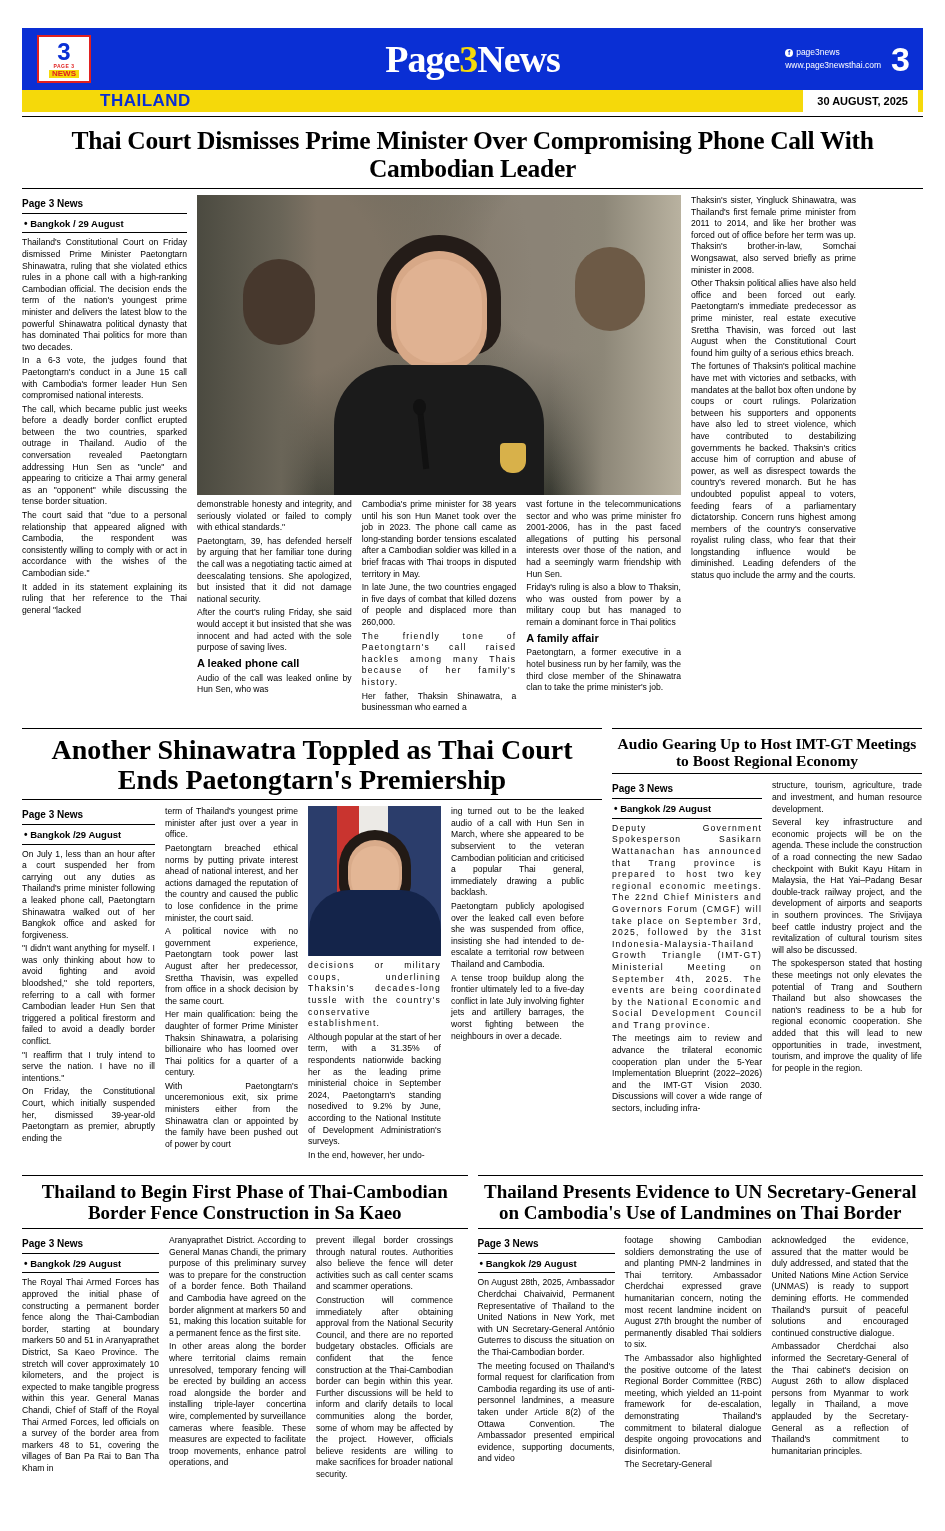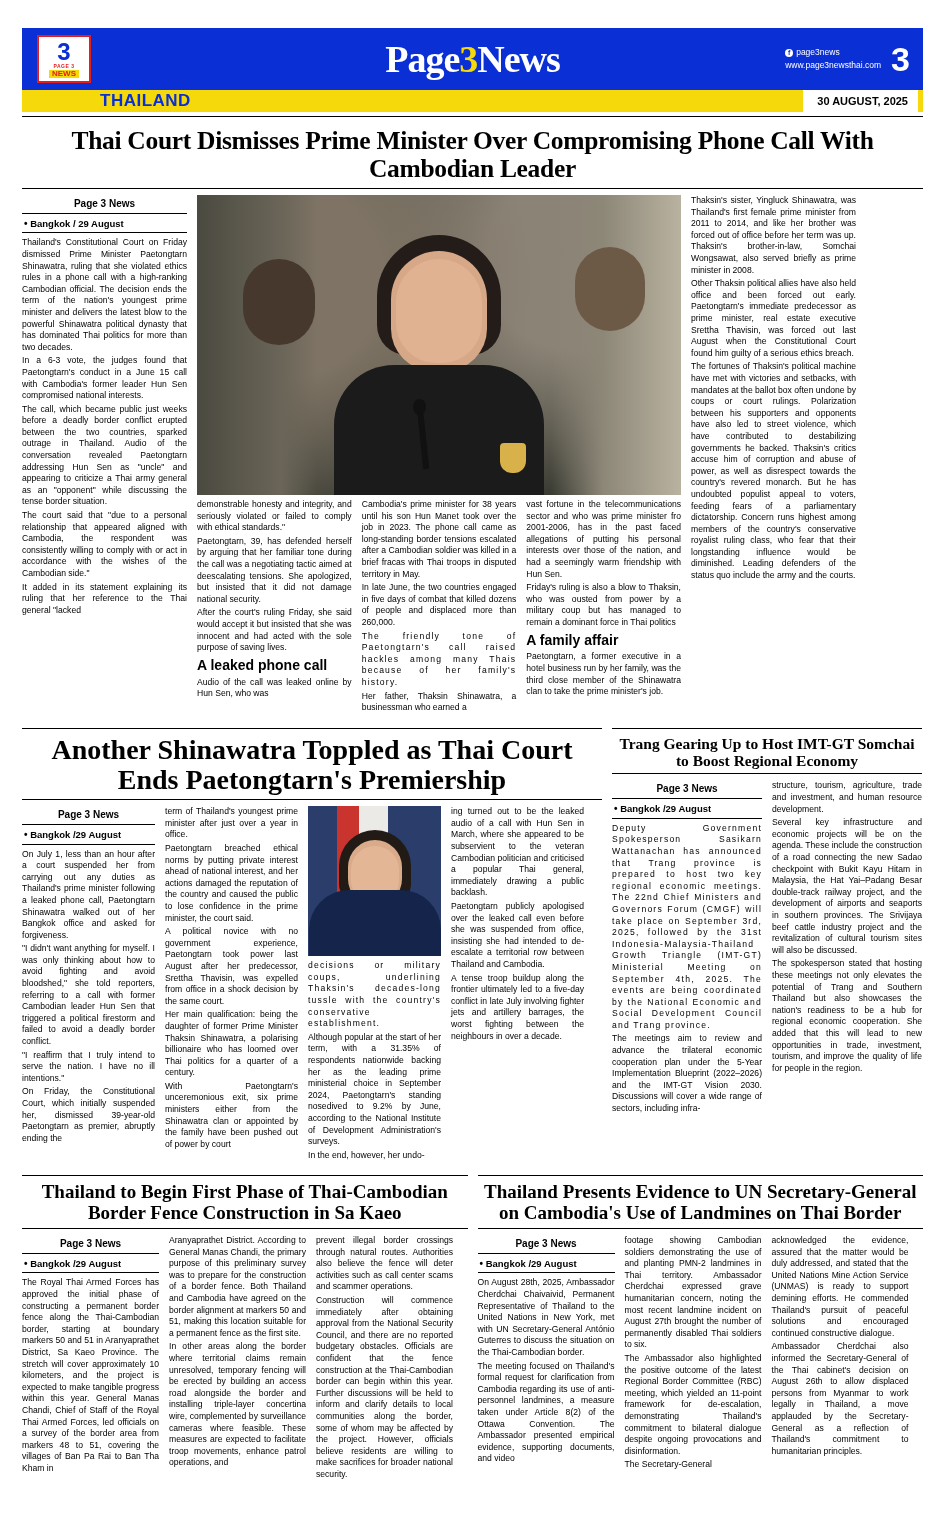--- a/index.html
+++ b/index.html
@@ -113,30 +113,30 @@
   }
   .rule { border-top: 1.5px solid #000; margin: 4px 0 6px 0; }
 
   
   .cols { display: flex; gap: 10px; }
   .col { font-size: 8.6px; line-height: 1.35; text-align: justify; }
   .col p { margin: 0 0 2px 0; }
   .byline-box { margin-bottom: 4px; }
   .byline-title {
     font-weight: bold; font-size: 10px;
-    text-align: center; padding: 2px 0;
+    text-align: left; padding: 2px 0;
     border-bottom: 1px solid #000;
   }
   .byline-line {
     font-weight: bold; font-size: 9.5px;
     padding: 3px 0 2px 2px;
     border-bottom: 1.2px solid #000;
   }
   .byline-line .bullet { font-size: 10px; }
-  .subhead { font-weight: bold; font-size: 14px; margin: 2px 0; }
+  .subhead { font-weight: bold; font-size: 11px; margin: 2px 0; }
 
   
   .photo {
     width: 100%;
     height: 300px;
     position: relative;
     overflow: hidden;
     background: linear-gradient(#6b6f63, #3e4138);
     margin-bottom: 4px;
   }
@@ -362,21 +362,21 @@
           <div class="col" style="width:133px">
             <p>ing turned out to be the leaked audio of a call with Hun Sen in March, where she appeared to be subservient to the veteran Cambodian politician and criticised a popular Thai general, immediately drawing a public backlash.</p>
             <p>Paetongtarn publicly apologised over the leaked call even before she was suspended from office, insisting she had intended to de-escalate a territorial row between Thailand and Cambodia.</p>
             <p>A tense troop buildup along the frontier ultimately led to a five-day conflict in late July involving fighter jets and artillery barrages, the worst fighting between the neighbours in over a decade.</p>
           </div>
         </div>
       </div>
 
       <div style="width:310px">
         <div class="rule"></div>
-        <div class="headline-3">Trang Gearing Up to Host IMT-GT Somchai to Boost Regional Economy</div>
+        <div class="headline-3">Audio Gearing Up to Host IMT-GT Meetings to Boost Regional Economy</div>
         <div class="rule"></div>
         <div class="cols">
           <div class="col" style="width:150px">
             <div class="byline-box">
               <div class="byline-title">Page 3 News</div>
               <div class="byline-line"><span class="bullet">•</span> <span>Bangkok  /29 August</span></div>
             </div>
             <p class="spread">Deputy Government Spokesperson Sasikarn Wattanachan has announced that Trang province is prepared to host two key regional economic meetings. The 22nd Chief Ministers and Governors Forum (CMGF) will take place on September 3rd, 2025, followed by the 31st Indonesia-Malaysia-Thailand Growth Triangle (IMT-GT) Ministerial Meeting on September 4th, 2025. The events are being coordinated by the National Economic and Social Development Council and Trang province.</p>
             <p>The meetings aim to review and advance the trilateral economic cooperation plan under the 5-Year Implementation Blueprint (2022–2026) and the IMT-GT Vision 2030. Discussions will cover a wide range of sectors, including infra-</p>
           </div>

